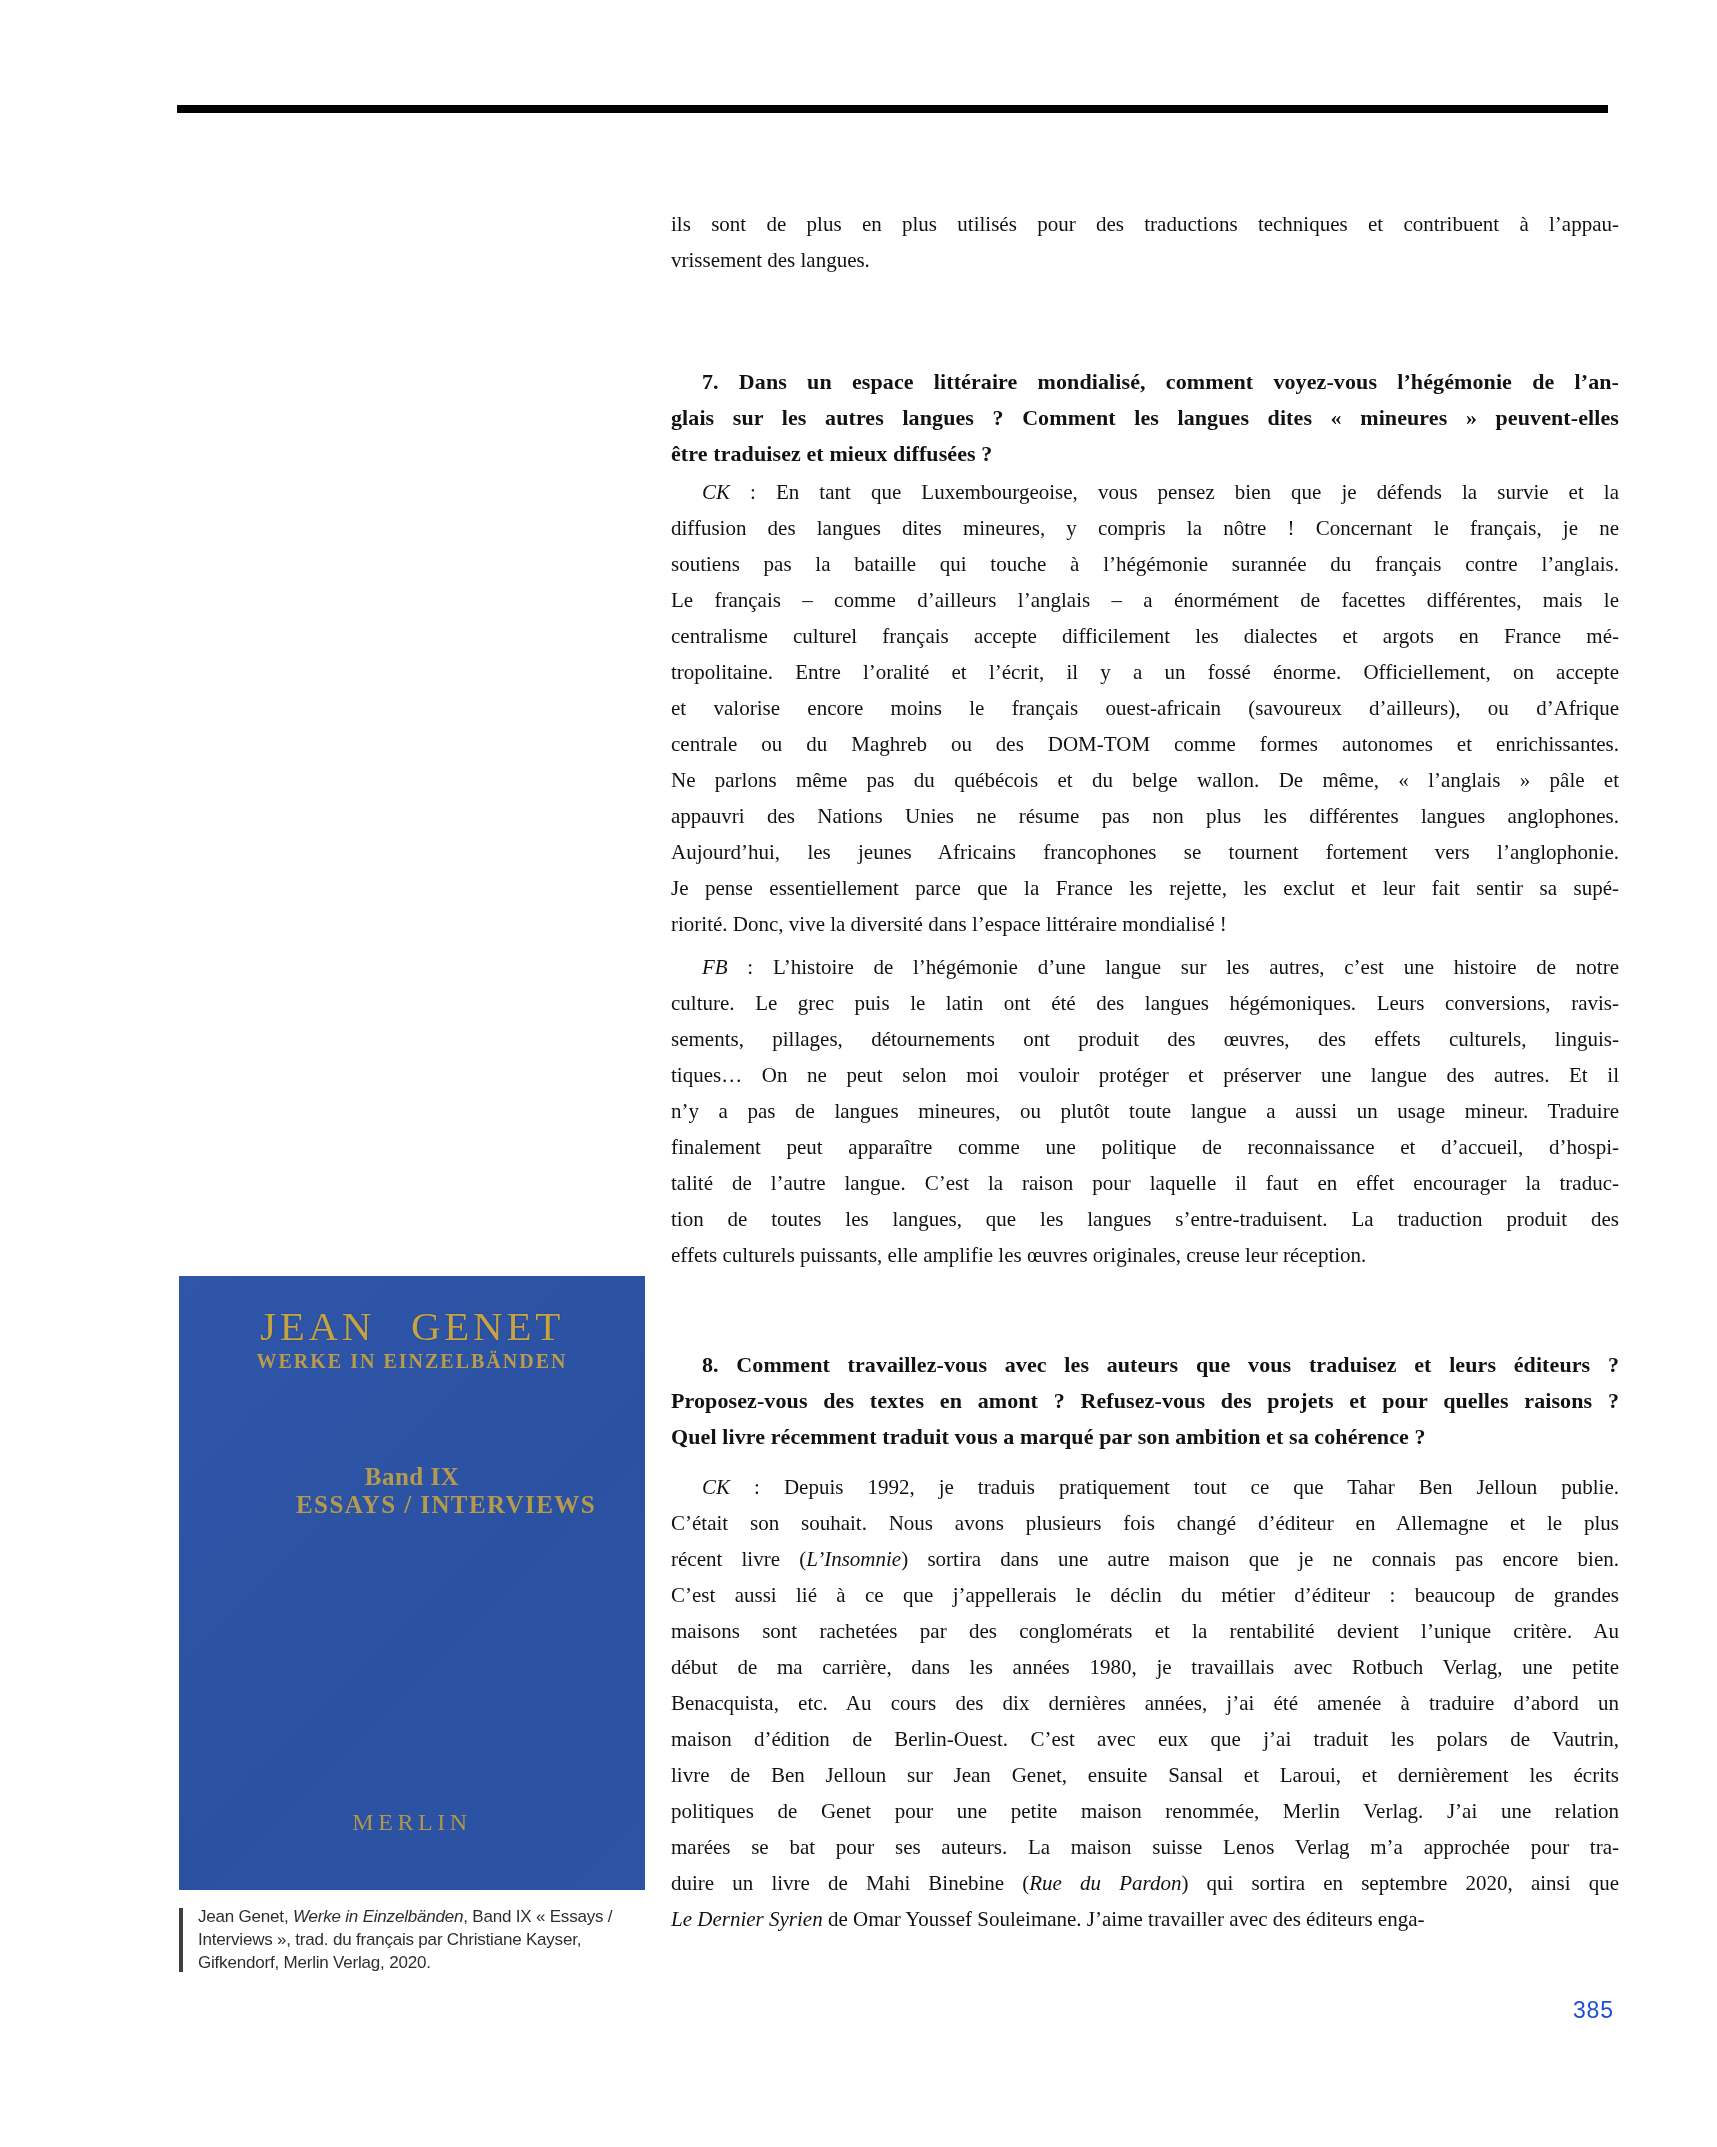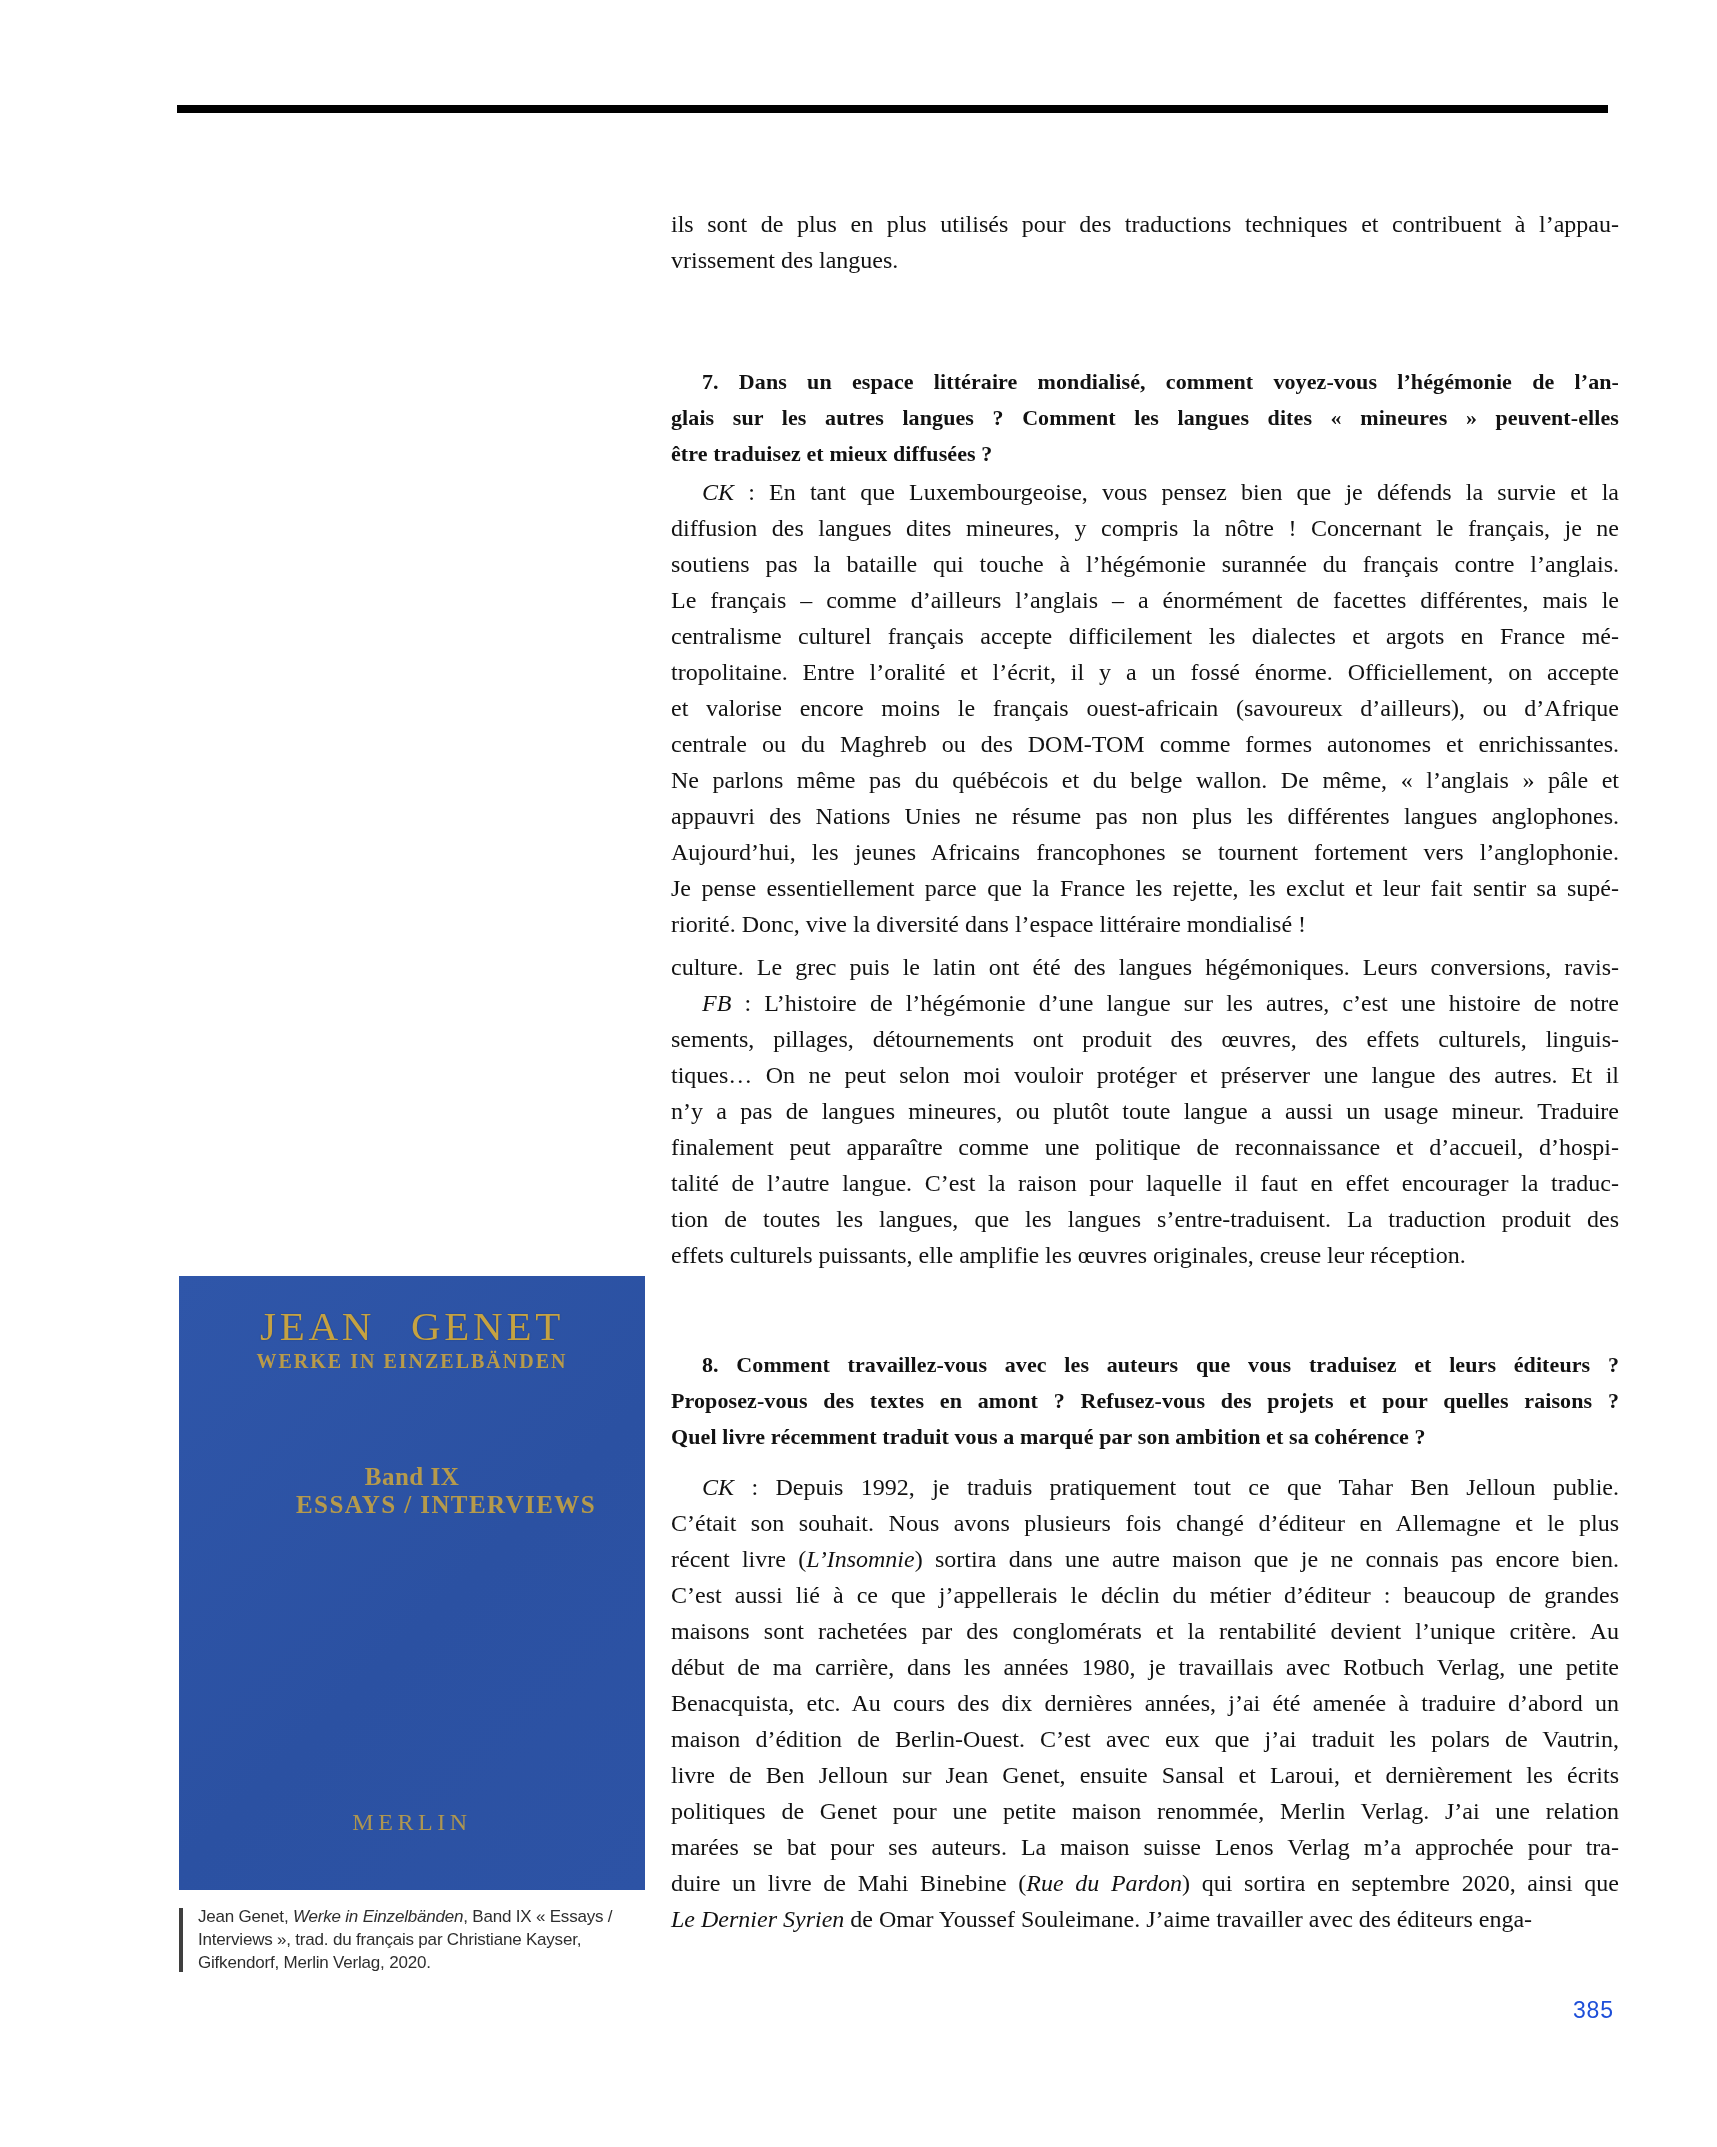--- a/index.html
+++ b/index.html
@@ -16,21 +16,21 @@
     position:absolute;left:177px;top:105px;
     width:1431px;height:8.2px;background:#000;
   }
   .textcol{
     position:absolute;left:671px;top:0;
     width:948px;height:100%;
   }
   .block{position:absolute;left:0;width:948px;}
   .tline{
     height:36px;line-height:36px;
-    font-size:24px;
+    font-size:21px;
     text-align:justify;text-align-last:justify;
     -moz-text-align-last:justify;
     white-space:normal;overflow:visible;
     color:#121212;
   }
   .tline.last{text-align:left;text-align-last:left;-moz-text-align-last:left;}
   .block.indent .tline.first{padding-left:31px;}
   .block.heading .tline{font-weight:bold;font-size:22px;letter-spacing:0.1px;}
   .tline em{font-style:italic;}
 
@@ -131,22 +131,22 @@
         <div class="tline"><span>et valorise encore moins le français ouest-africain (savoureux d’ailleurs), ou d’Afrique</span></div>
         <div class="tline"><span>centrale ou du Maghreb ou des DOM-TOM comme formes autonomes et enrichissantes.</span></div>
         <div class="tline"><span>Ne parlons même pas du québécois et du belge wallon. De même, « l’anglais » pâle et</span></div>
         <div class="tline"><span>appauvri des Nations Unies ne résume pas non plus les différentes langues anglophones.</span></div>
         <div class="tline"><span>Aujourd’hui, les jeunes Africains francophones se tournent fortement vers l’anglophonie.</span></div>
         <div class="tline"><span>Je pense essentiellement parce que la France les rejette, les exclut et leur fait sentir sa supé-</span></div>
         <div class="tline last"><span>riorité. Donc, vive la diversité dans l’espace littéraire mondialisé !</span></div>
       </section>
 
     <section class="block body indent b-fb">
+        <div class="tline first"><em>FB</em><span> : L’histoire de l’hégémonie d’une langue sur les autres, c’est une histoire de notre</span></div>
         <div class="tline"><span>culture. Le grec puis le latin ont été des langues hégémoniques. Leurs conversions, ravis-</span></div>
-        <div class="tline first"><em>FB</em><span> : L’histoire de l’hégémonie d’une langue sur les autres, c’est une histoire de notre</span></div>
         <div class="tline"><span>sements, pillages, détournements ont produit des œuvres, des effets culturels, linguis-</span></div>
         <div class="tline"><span>tiques… On ne peut selon moi vouloir protéger et préserver une langue des autres. Et il</span></div>
         <div class="tline"><span>n’y a pas de langues mineures, ou plutôt toute langue a aussi un usage mineur. Traduire</span></div>
         <div class="tline"><span>finalement peut apparaître comme une politique de reconnaissance et d’accueil, d’hospi-</span></div>
         <div class="tline"><span>talité de l’autre langue. C’est la raison pour laquelle il faut en effet encourager la traduc-</span></div>
         <div class="tline"><span>tion de toutes les langues, que les langues s’entre-traduisent. La traduction produit des</span></div>
         <div class="tline last"><span>effets culturels puissants, elle amplifie les œuvres originales, creuse leur réception.</span></div>
       </section>
 
     <section class="block heading indent b-q8">

